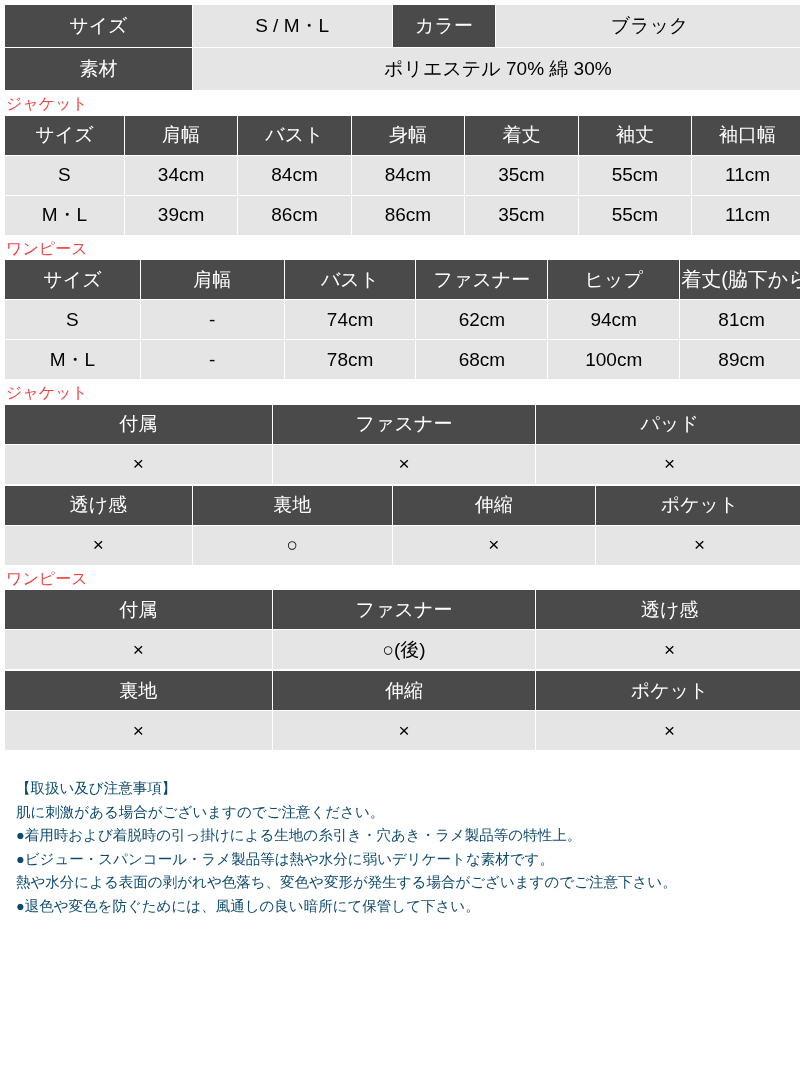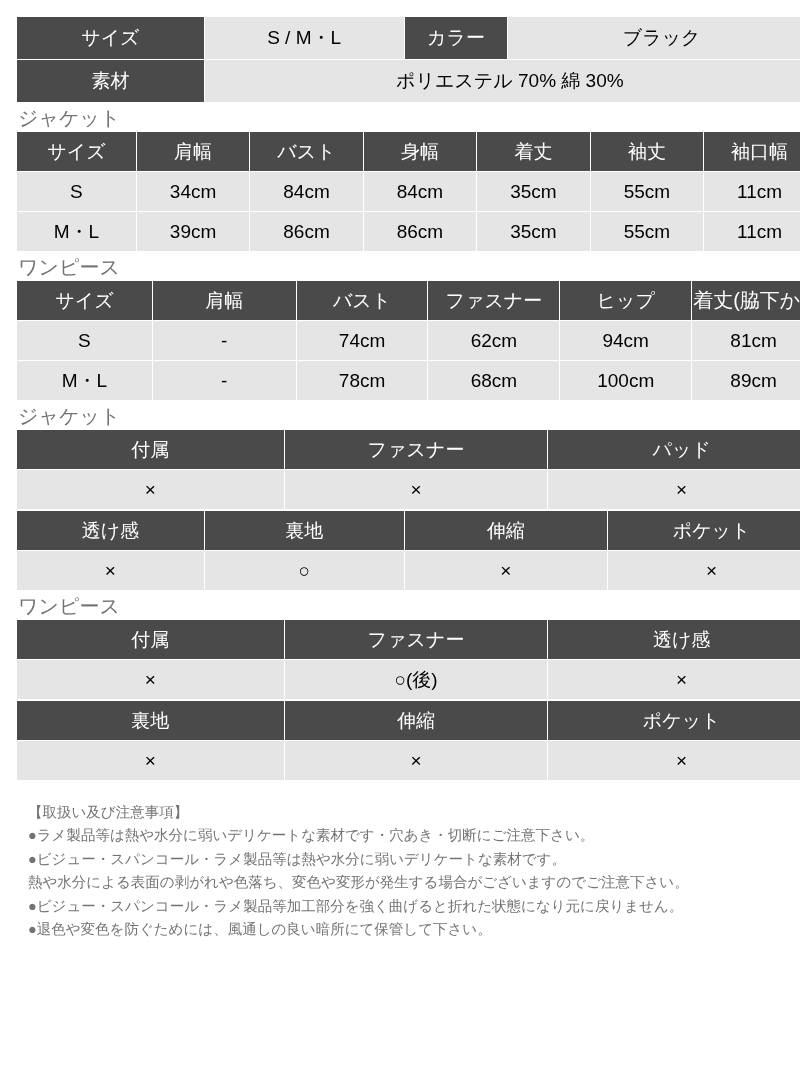--- a/index.html
+++ b/index.html
@@ -11,21 +11,21 @@
   body {
     width: 800px;
     height: 1067px;
     font-family: "Liberation Sans", sans-serif;
     color: #000;
     position: relative;
     overflow: hidden;
   }
   .page {
     width: 800px;
-    padding: 16px;
+    padding: 4px;
   }
   table {
     border-collapse: collapse;
     width: 800px;
     table-layout: fixed;
   }
   td {
     border: 1px solid #ffffff;
     text-align: center;
     vertical-align: middle;
@@ -36,31 +36,31 @@
   }
   td.hdr {
     background: #4a4a4a;
     color: #ffffff;
     font-size: 19px;
   }
   td.val {
     background: #e5e5e5;
   }
   .section-label {
-    font-size: 20px;
-    color: #737373;
+    font-size: 16px;
+    color: #ef4444;
     padding: 4px 2px 2px 2px;
     line-height: 1.1;
   }
   .notes {
-    margin-top: 20px;
+    margin-top: 26px;
     padding: 0 10px 0 12px;
     font-size: 14.5px;
     line-height: 1.62;
-    color: #737373;
+    color: #0c4a6e;
   }
   .notes div { white-space: nowrap; }
   .top-table td { height: 43px; }
   .nowrap { white-space: nowrap; }
 </style>
 </head>
 <body>
 
 <div class="page">
 
@@ -199,20 +199,20 @@
       <tr>
         <td class="val">×</td>
         <td class="val">×</td>
         <td class="val">×</td>
       </tr>
     </tbody>
   </table>
 
   <div class="notes">
     <div>【取扱い及び注意事項】</div>
-    <div>●ラメ製品等は熱や水分に弱いデリケートな素材です・穴あき・切断にご注意下さい。</div>
+    <div>肌に刺激がある場合がございますのでご注意ください。</div>
+    <div>●着用時および着脱時の引っ掛けによる生地の糸引き・穴あき・ラメ製品等の特性上。</div>
     <div>●ビジュー・スパンコール・ラメ製品等は熱や水分に弱いデリケートな素材です。</div>
     <div>熱や水分による表面の剥がれや色落ち、変色や変形が発生する場合がございますのでご注意下さい。</div>
-    <div>●ビジュー・スパンコール・ラメ製品等加工部分を強く曲げると折れた状態になり元に戻りません。</div>
     <div>●退色や変色を防ぐためには、風通しの良い暗所にて保管して下さい。</div>
   </div>
 
 </div>
 
 </body></html>

